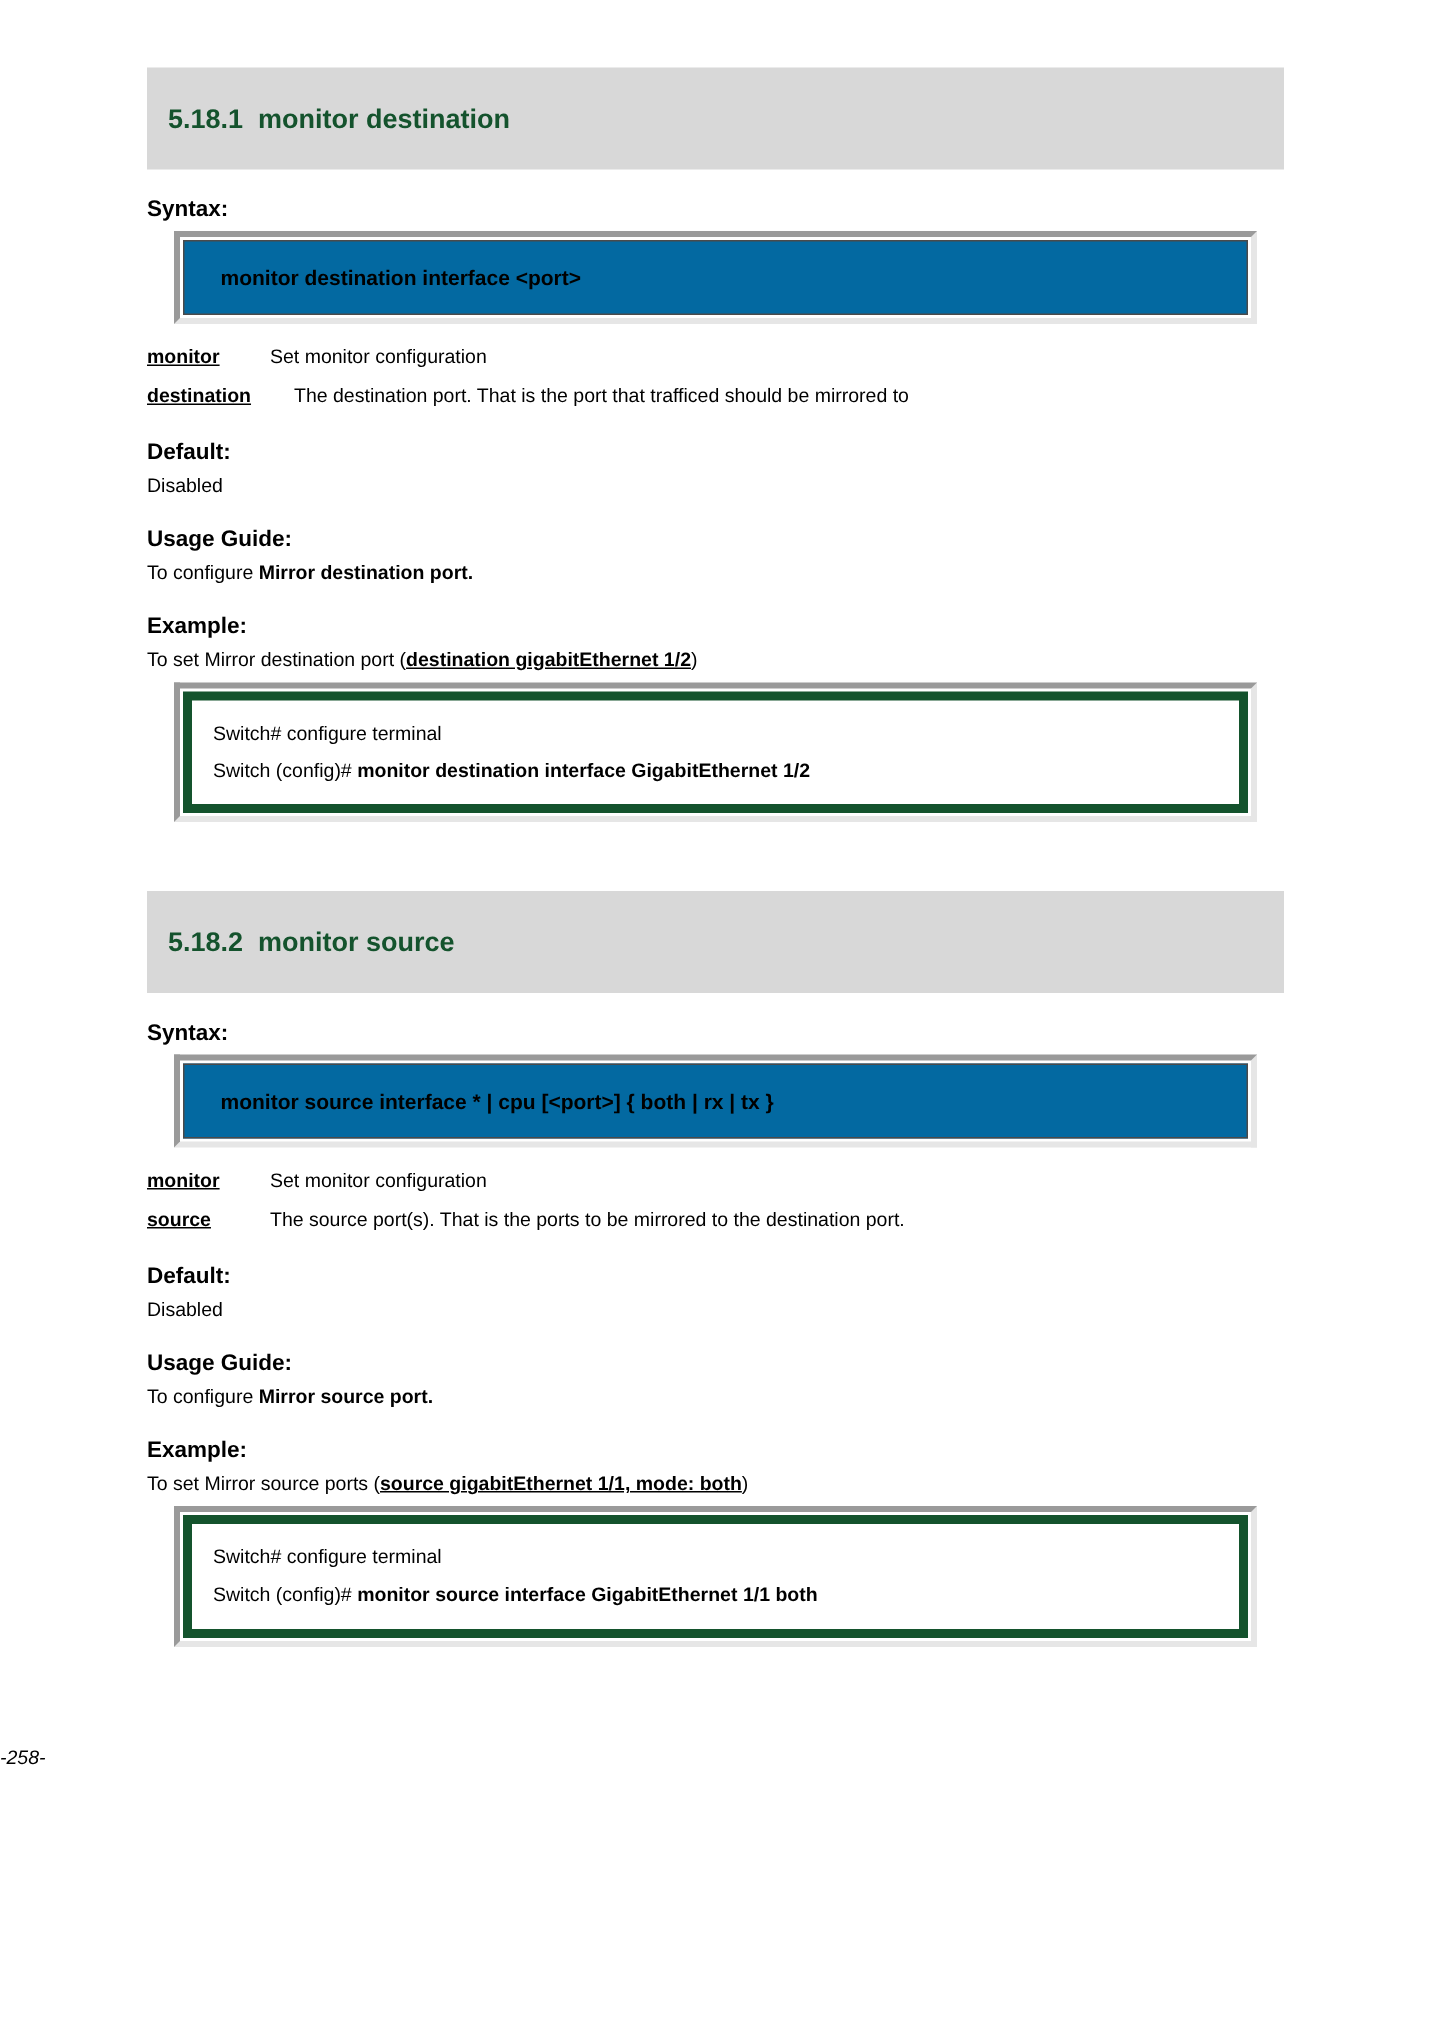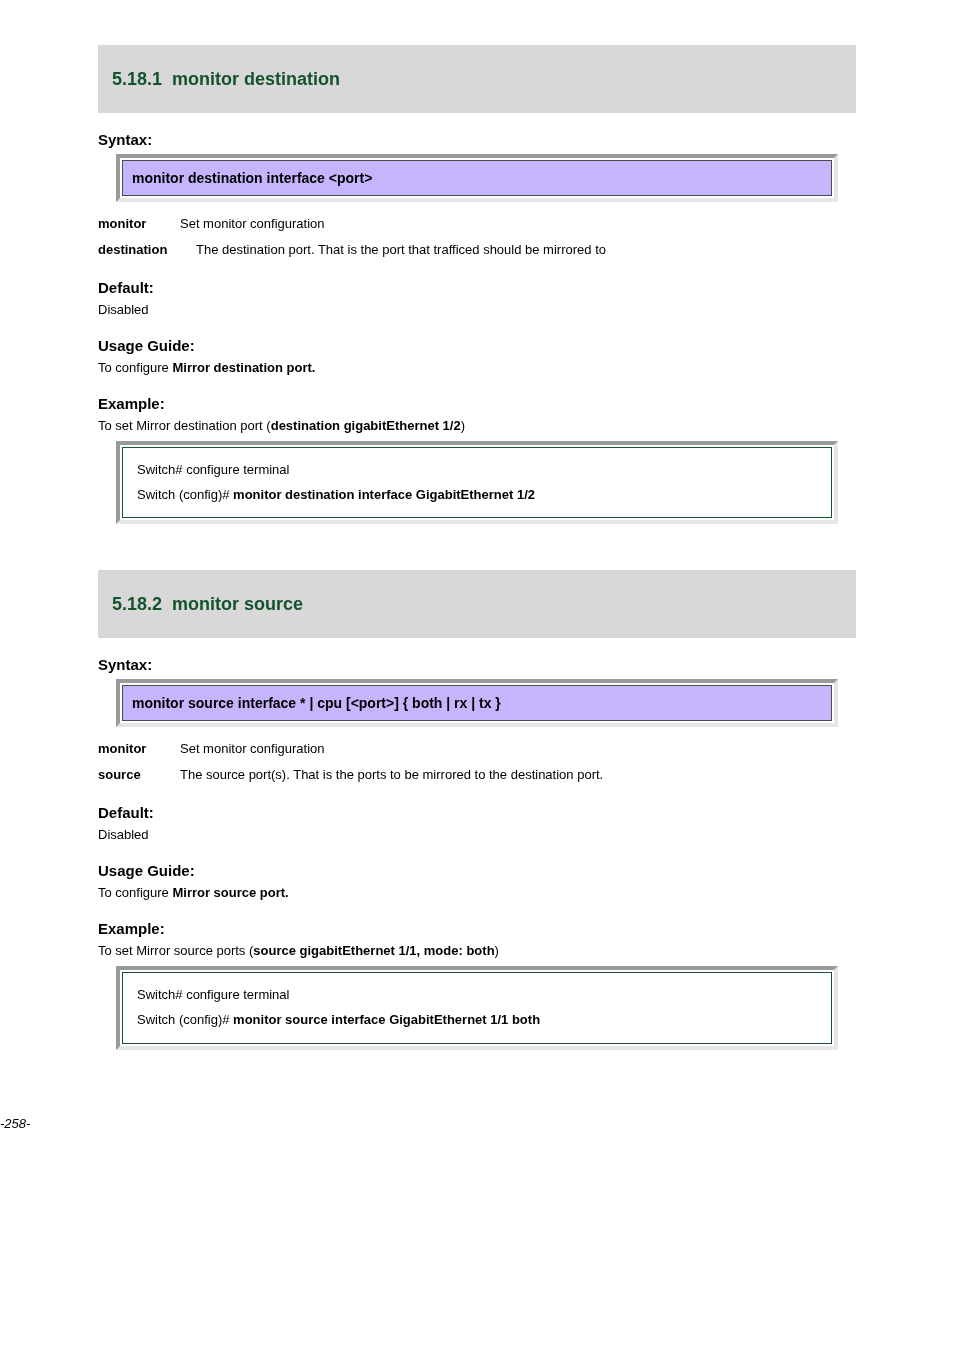--- a/index.html
+++ b/index.html
@@ -25,53 +25,53 @@
 
   .syntax-box-outer {
     border: 4px solid #9a9a9a;
     border-right-color: #e6e6e6;
     border-bottom-color: #e6e6e6;
     padding: 2px;
     margin: 0 18px 12px 18px;
   }
   .syntax-box-inner {
     border: 1px solid #4a4a4a;
-    background: #c4b5fd;
-    height: 36px;
+    background: #0369a1;
+    height: 50px;
     display: flex;
     align-items: center;
-    padding-left: 9px;
+    padding-left: 24px;
     font-size: 14px;
     font-weight: bold;
     color: #000;
   }
 
   .kv-row { display: flex; margin: 2px 0 6px 0; font-size: 13px; line-height: 1.5; }
-  .kv-key { width: 82px; font-weight: bold; flex-shrink: 0; }
+  .kv-key { width: 82px; font-weight: bold; flex-shrink: 0; text-decoration: underline; }
   .kv-key.wide { width: 98px; }
   .kv-val { flex: 1; }
 
   .section-label { font-size: 15px; font-weight: bold; margin: 20px 0 6px 0; }
   .section-body { font-size: 13px; margin-bottom: 4px; }
 
   .mono-bold { font-weight: bold; }
 
   .example-row { font-size: 13px; margin: 4px 0 8px 0; }
   .example-row .lead { }
-  .example-row .cmd { font-weight: bold; }
+  .example-row .cmd { font-weight: bold; text-decoration: underline; }
 
   .code-box-outer {
     border: 4px solid #9a9a9a;
     border-right-color: #e6e6e6;
     border-bottom-color: #e6e6e6;
     padding: 2px;
     margin: 6px 18px 0 18px;
   }
   .code-box-inner {
-    border: 1px solid #14532d;
+    border: 6px solid #14532d;
     background: #ffffff;
     padding: 10px 14px;
     font-size: 13px;
     line-height: 1.9;
   }
   .code-box-inner .cmd-bold { font-weight: bold; }
 
   .block-gap { height: 46px; }
 
   .footer { text-align: left; font-size: 13px; margin-top: 66px; font-style: italic; }

